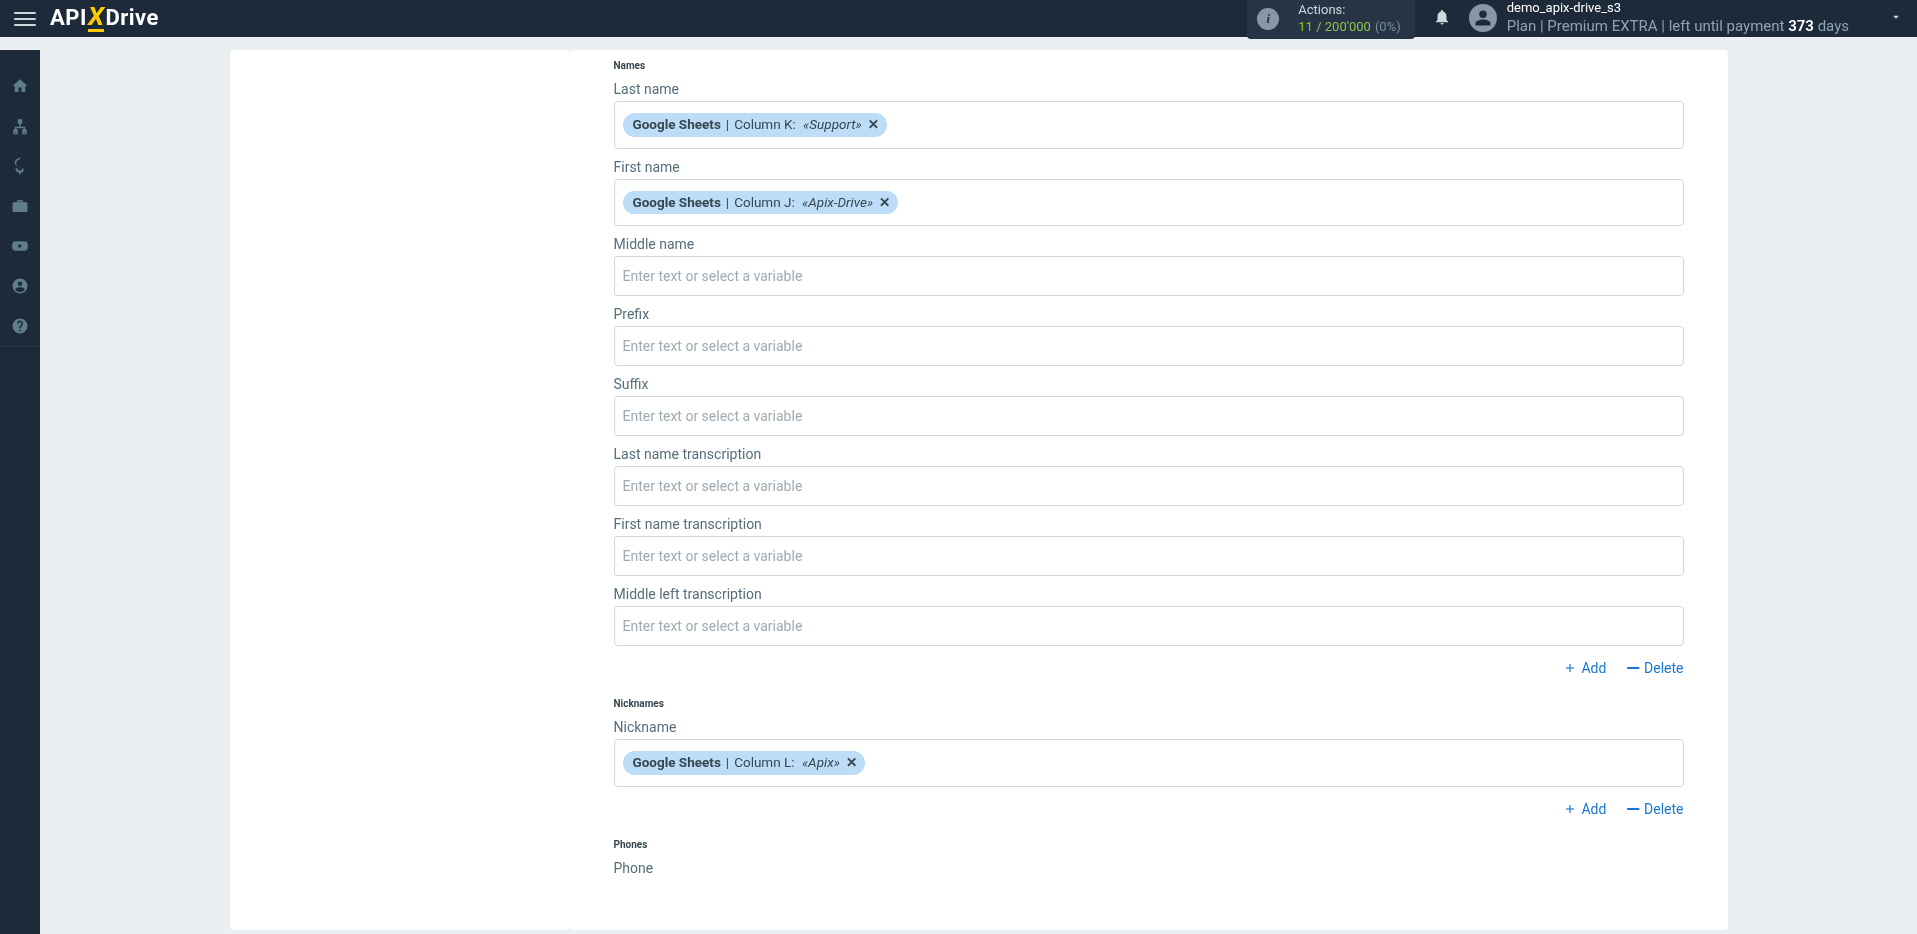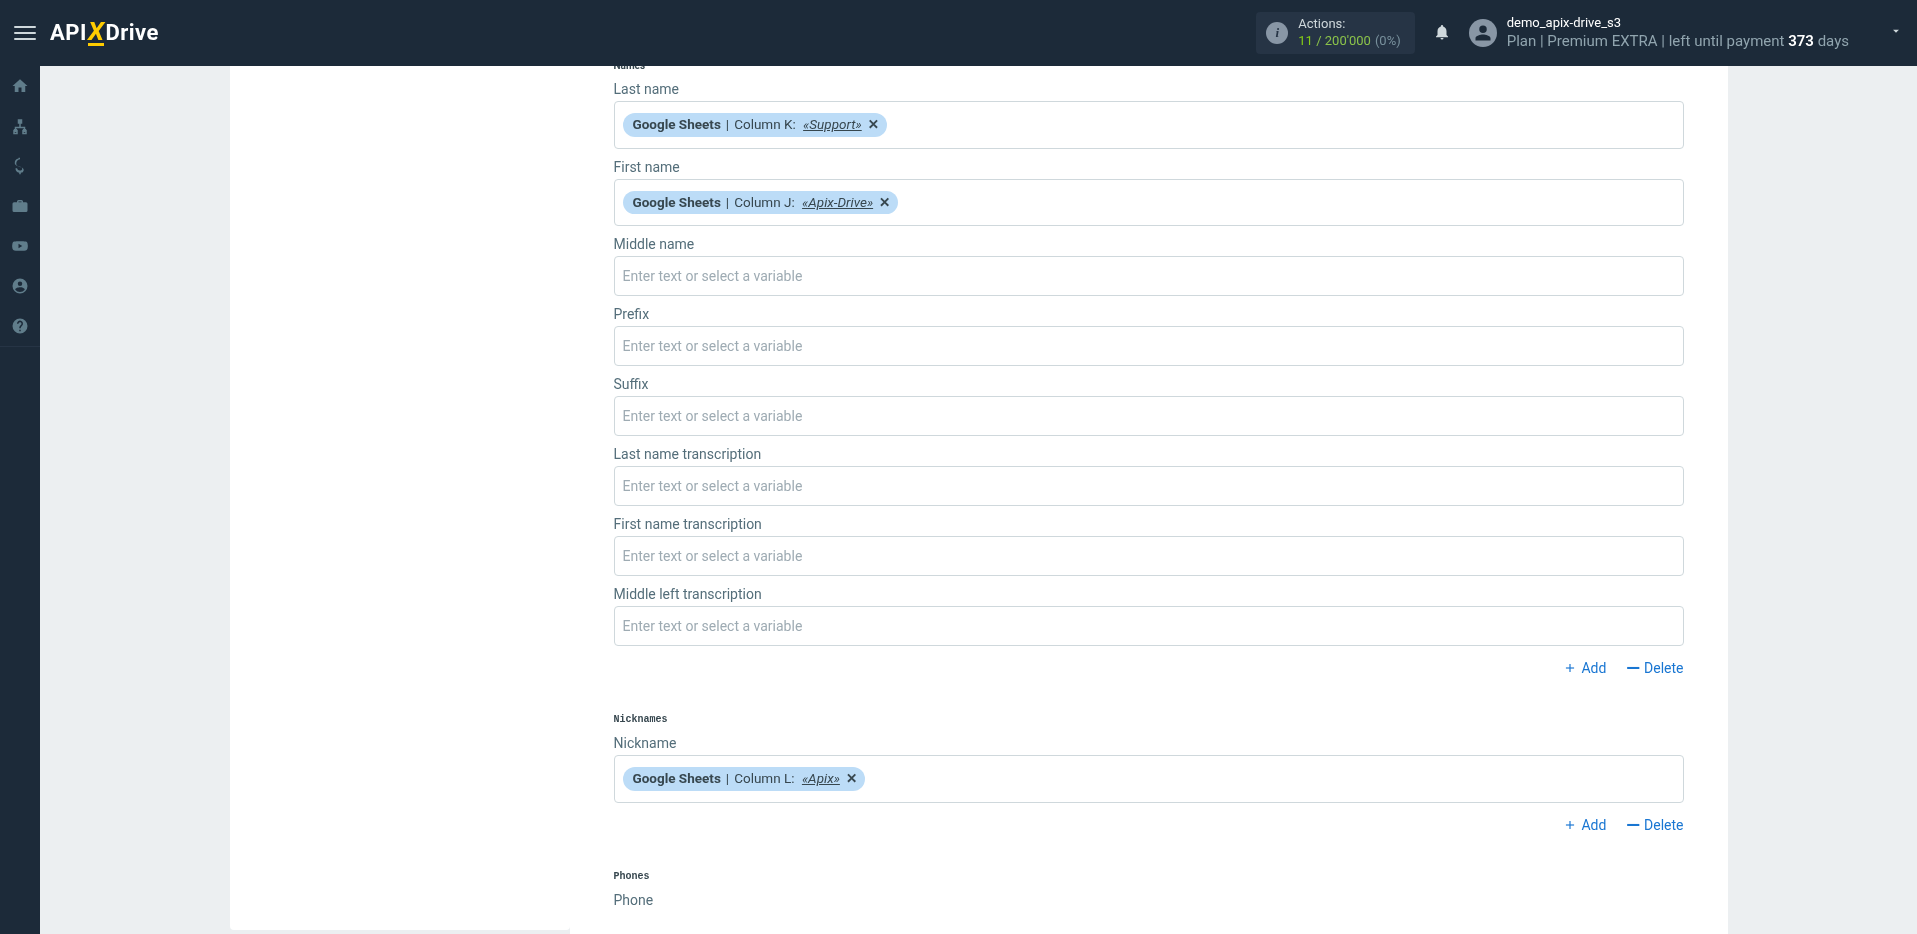--- a/index.html
+++ b/index.html
@@ -7,21 +7,21 @@
   body {
     font-family: -apple-system, BlinkMacSystemFont, "Segoe UI", Roboto, "Helvetica Neue", Arial, sans-serif;
     background: #eceff1;
     color: #455a64;
     font-size: 14px;
   }
 
   
   .header {
     position: fixed; top: 0; left: 0; right: 0;
-    height: 66px;
+    height: 37px;
     background: #1c2a39;
     display: flex; align-items: center;
     padding: 0 14px;
     z-index: 100;
     color: #cfd8dc;
   }
   .hamburger {
     width: 22px; height: 22px; display: flex; flex-direction: column; justify-content: center; gap: 4px;
     margin-right: 14px; cursor: pointer;
   }
@@ -33,21 +33,21 @@
   .header-spacer { flex: 1; }
   .actions-box {
     background: #263445; border-radius: 4px; padding: 4px 14px 4px 10px;
     display: flex; align-items: center; gap: 10px; margin-right: 18px;
     font-size: 13px;
   }
   .actions-box .info-icon {
     width: 22px; height: 22px; border-radius: 50%; background: #8896a5;
     display: flex; align-items: center; justify-content: center; color: #263445; font-weight: 700; font-style: italic; font-family: Georgia, serif;
   }
-  .actions-text { line-height: 1.3; }
+  .actions-text { line-height: 1.3; margin-left: 9px; }
   .actions-text .line2 .used { color: #84cc16; }
   .actions-text .line2 .limit { color: #8bc34a; }
   .actions-text .line2 .pct { color: #78909c; margin-left: 4px; }
   .bell { margin-right: 18px; cursor: pointer; }
   .bell svg { width: 18px; height: 18px; fill: #cfd8dc; }
   .user-block { display: flex; align-items: center; gap: 10px; cursor: pointer; }
   .avatar { width: 28px; height: 28px; border-radius: 50%; background: #8896a5; display:flex; align-items:center; justify-content:center; }
   .avatar svg { width: 18px; height: 18px; fill: #1c2a39; }
   .user-info { line-height: 1.3; font-size: 13px; }
   .user-info .name { color: #fff; }
@@ -88,41 +88,41 @@
     background: #fff; border-radius: 4px; min-height: 880px;
     margin: 0 0 20px 0;
   }
   .center-col { flex: 1; }
   .center-card {
     background: #fff; border-radius: 4px; padding: 10px 44px 30px 44px; min-height: 880px;
     margin: 0 0 20px 0;
   }
 
   .section-title { font-weight: 700; color: #37474f; font-size: 10px; margin-top: 0; margin-bottom: 8px; }
-  .section-title.mt { margin-top: 38px; font-family: Liberation Mono, monospace; }
+  .section-title.mt { margin-top: 22px; }
 
   .field-label { color: #546e7a; font-size: 14px; margin-bottom: 4px; margin-top: 10px; }
 
   .field-input {
     width: 100%; min-height: 34px; border: 1px solid #cfd8dc; border-radius: 4px;
     background: #fff; padding: 11px 8px; display: flex; align-items: center; flex-wrap: wrap; gap: 4px;
     cursor: text;
   }
   .field-input .placeholder { color: #9eabb3; }
 
   .chip {
     display: inline-flex; align-items: center; gap: 2px;
     background: #bcdcf7; color: #37474f;
     border-radius: 12px; padding: 3px 8px 3px 10px; font-size: 13.5px;
     line-height: 1.3;
   }
   .chip .src { font-weight: 700; }
   .chip .sep { margin: 0 3px; color: #37474f; }
   .chip .col { }
-  .chip .val { font-style: italic; text-decoration: underline; }
+  .chip .val { font-style: italic; }
   .chip .remove { margin-left: 4px; cursor: pointer; font-weight: 700; color: #37474f; }
 
   .row-actions {
     display: flex; justify-content: flex-end; gap: 20px; margin-top: 14px;
     font-size: 14px;
   }
   .row-actions .action { color: #1976d2; cursor: pointer; display: inline-flex; align-items: center; gap: 4px; }
   .row-actions .action svg { width: 14px; height: 14px; fill: #1976d2; }
   .row-actions .action .dash { font-weight: 700; font-size: 18px; line-height: 0; }
 </style>

